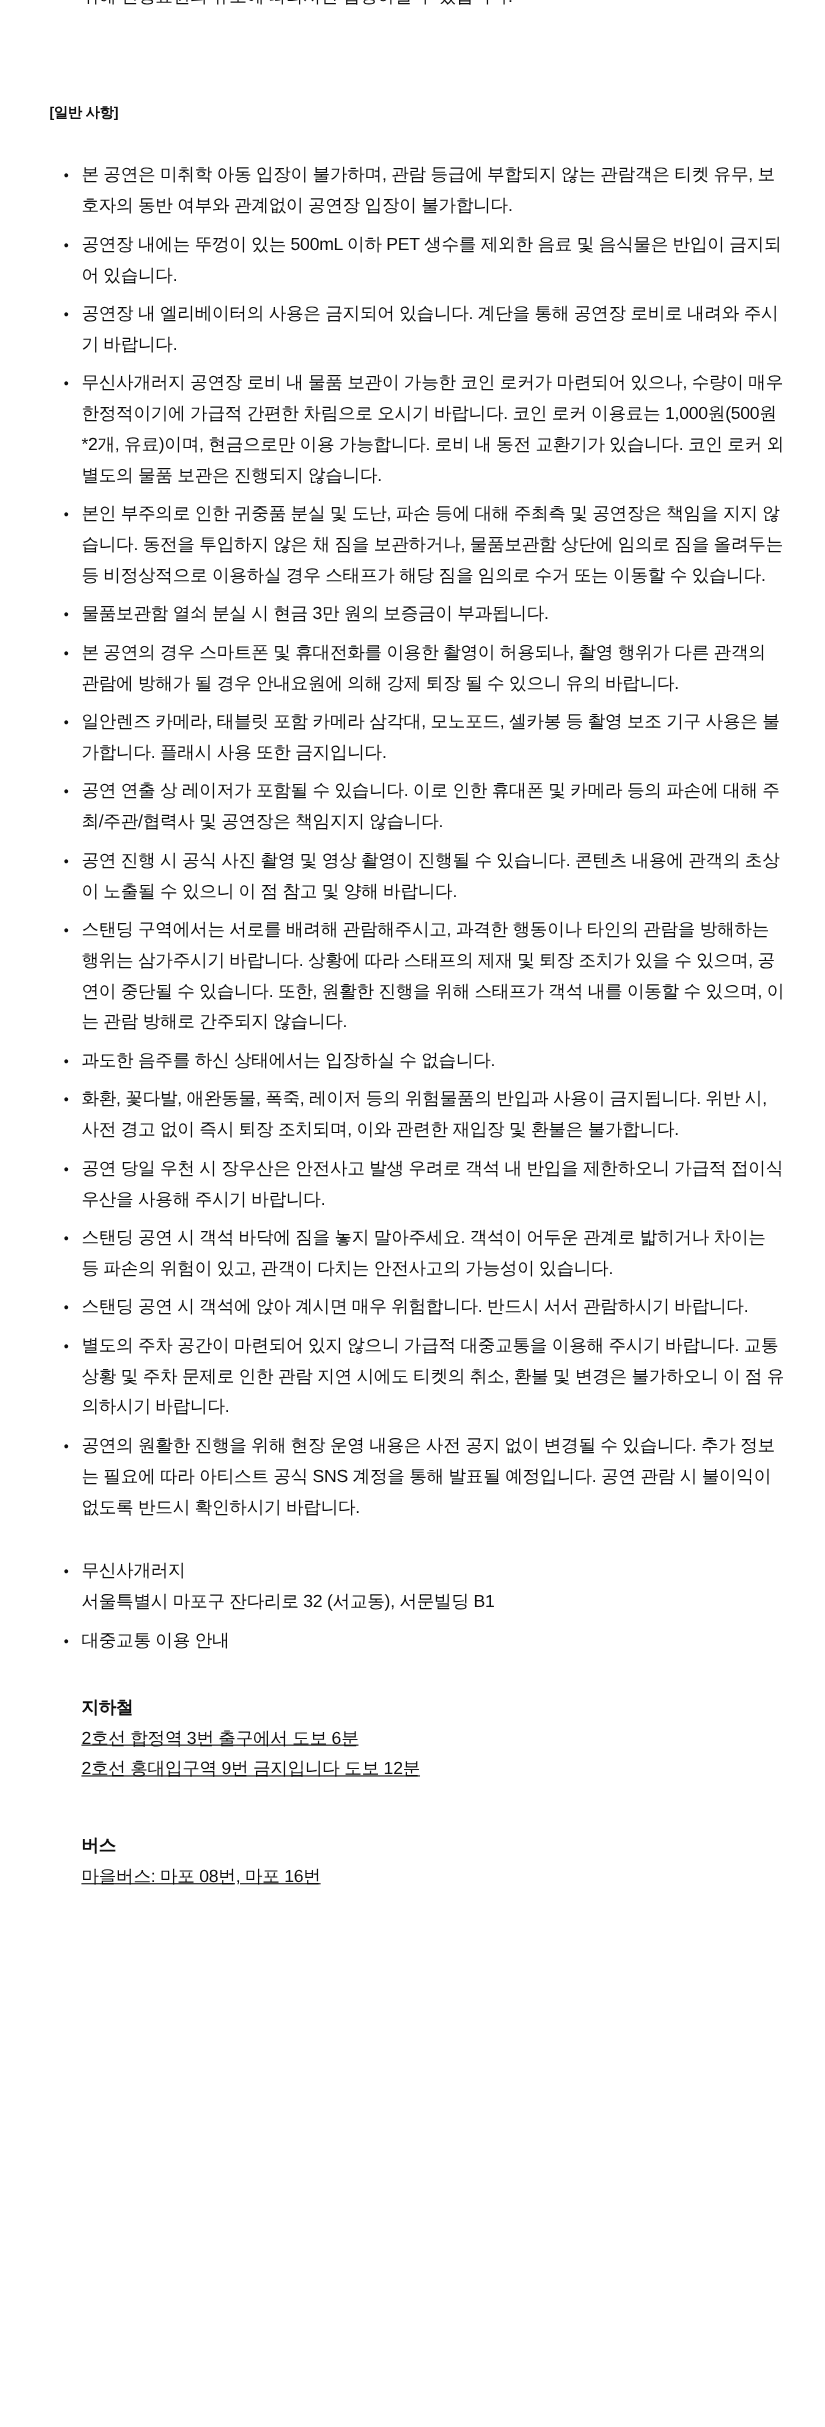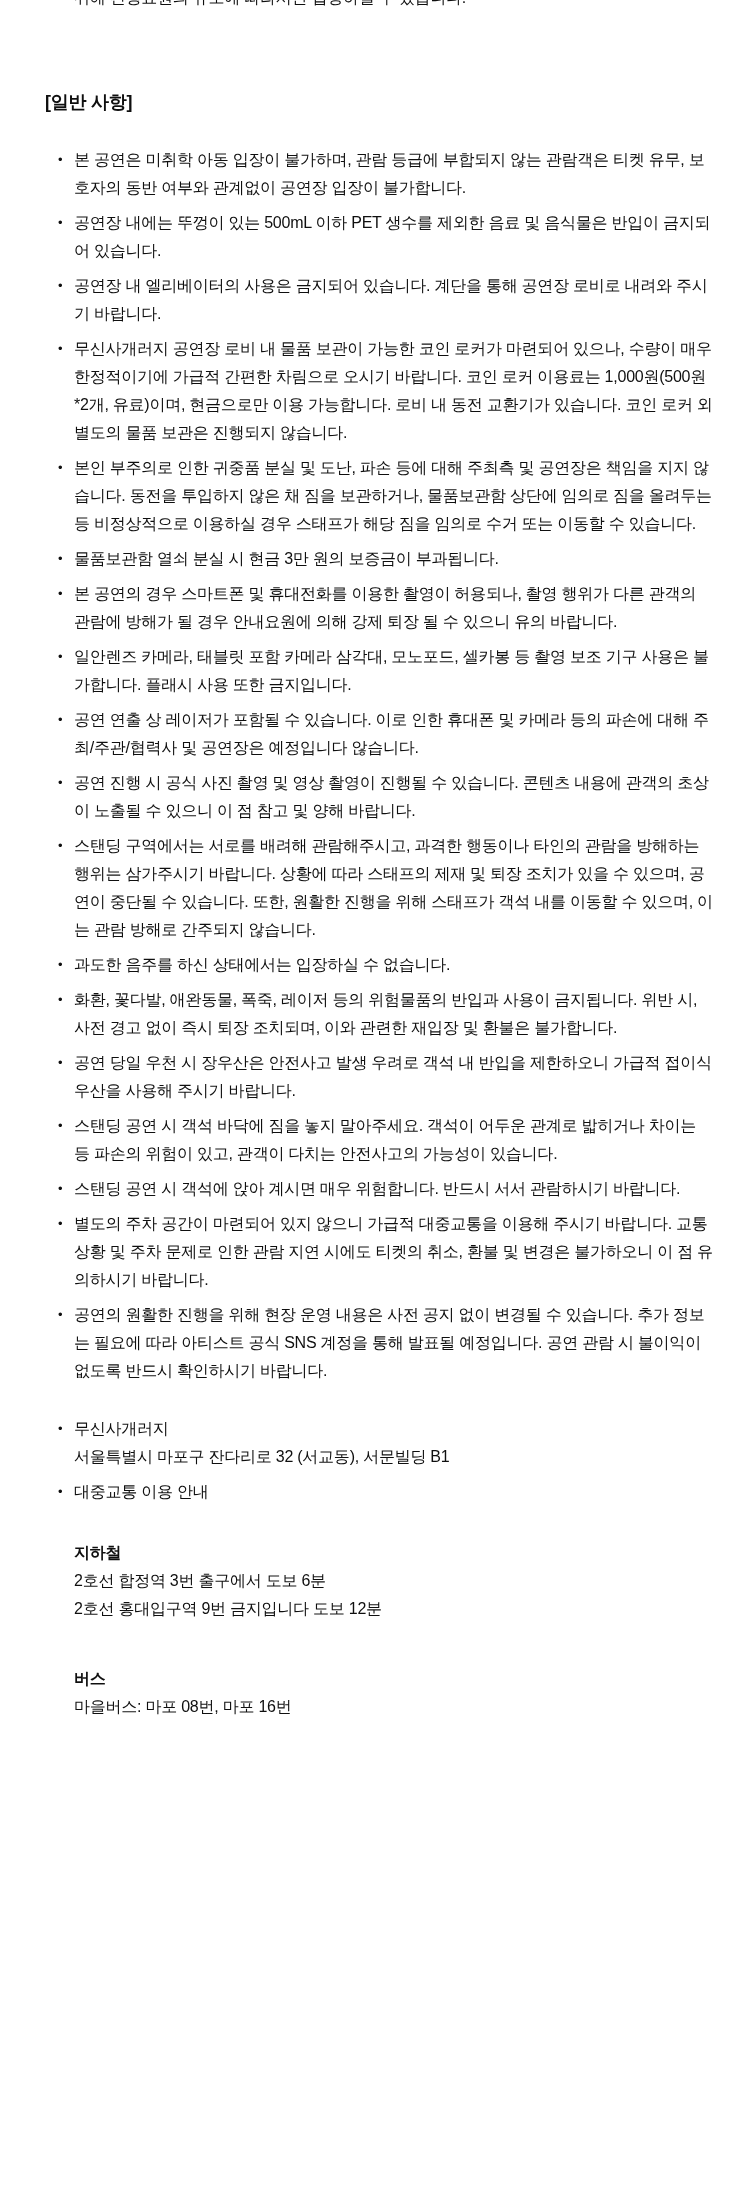--- a/index.html
+++ b/index.html
@@ -16,21 +16,21 @@
     font-weight: 400;
   }
   .page { position: relative; width: 750px; height: 2206px; }
 
   
   .intro-line {
     margin: -16px 40px 0 74px;
   }
 
   .section-title {
-    font-size: 18px;
+    font-size: 13px;
     line-height: 28px;
     font-weight: 700;
     margin: 76px 40px 0 45px;
   }
   .section-title.directions { margin-top: 72px; }
 
   ul.bullet-list {
     list-style: none;
     margin: 30px 36px 0 58px;
     padding: 0;
@@ -46,21 +46,21 @@
   }
   li.bullet-item .item-text { flex: 1; }
 
   .gap-top { margin-top: 46px; }
   .bold { font-weight: 400; }
 
   .transit-groups { margin: 0 36px 0 74px; }
   .transit-group { margin-top: 33px; }
   .transit-group.second { margin-top: 42px; }
   .transit-group .group-heading { font-weight: 700; }
-  .transit-group .group-line { font-weight: 400; }
+  .transit-group .group-line { font-weight: 400; text-decoration: underline; }
 </style>
 </head>
 <body>
 
 <div class="page">
 
   <p class="intro-line">위해 진행요원의 유도에 따라서만 입장하실 수 있습니다.</p>
 
   <h2 class="section-title">[일반 사항]</h2>
 
@@ -92,21 +92,21 @@
       <li class="bullet-item">
         <span class="bullet">•</span>
         <span class="item-text">본 공연의 경우 스마트폰 및 휴대전화를 이용한 촬영이 허용되나, 촬영 행위가 다른 관객의 관람에 방해가 될 경우 안내요원에 의해 강제 퇴장 될 수 있으니 유의 바랍니다.</span>
       </li>
       <li class="bullet-item">
         <span class="bullet">•</span>
         <span class="item-text">일안렌즈 카메라, 태블릿 포함 카메라 삼각대, 모노포드, 셀카봉 등 촬영 보조 기구 사용은 불가합니다. 플래시 사용 또한 금지입니다.</span>
       </li>
       <li class="bullet-item">
         <span class="bullet">•</span>
-        <span class="item-text">공연 연출 상 레이저가 포함될 수 있습니다. 이로 인한 휴대폰 및 카메라 등의 파손에 대해 주최/주관/협력사 및 공연장은 예정입니다 않습니다.</span>
+        <span class="item-text">공연 연출 상 레이저가 포함될 수 있습니다. 이로 인한 휴대폰 및 카메라 등의 파손에 대해 주최/주관/협력사 및 공연장은 책임지지 않습니다.</span>
       </li>
       <li class="bullet-item">
         <span class="bullet">•</span>
         <span class="item-text">공연 진행 시 공식 사진 촬영 및 영상 촬영이 진행될 수 있습니다. 콘텐츠 내용에 관객의 초상이 노출될 수 있으니 이 점 참고 및 양해 바랍니다.</span>
       </li>
       <li class="bullet-item">
         <span class="bullet">•</span>
         <span class="item-text">스탠딩 구역에서는 서로를 배려해 관람해주시고, 과격한 행동이나 타인의 관람을 방해하는 행위는 삼가주시기 바랍니다. 상황에 따라 스태프의 제재 및 퇴장 조치가 있을 수 있으며, 공연이 중단될 수 있습니다. 또한, 원활한 진행을 위해 스태프가 객석 내를 이동할 수 있으며, 이는 관람 방해로 간주되지 않습니다.</span>
       </li>
       <li class="bullet-item">

